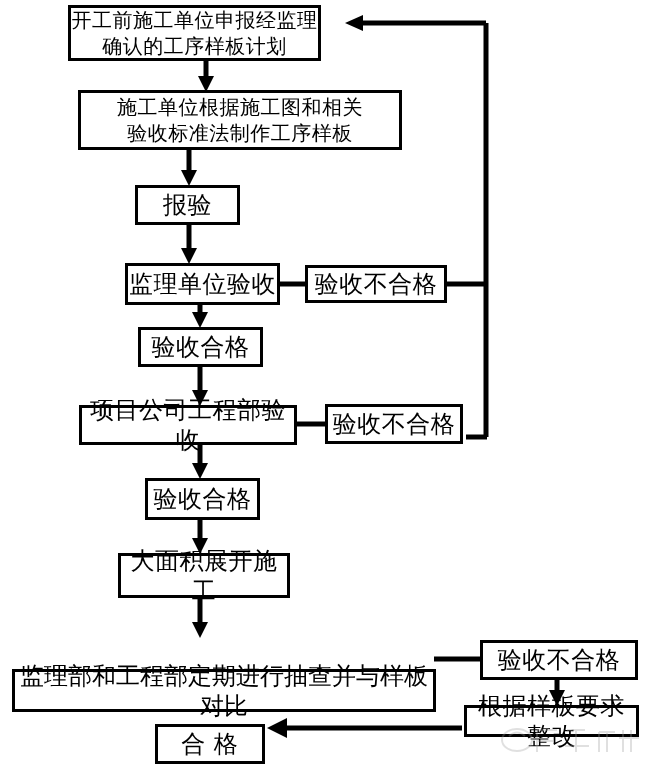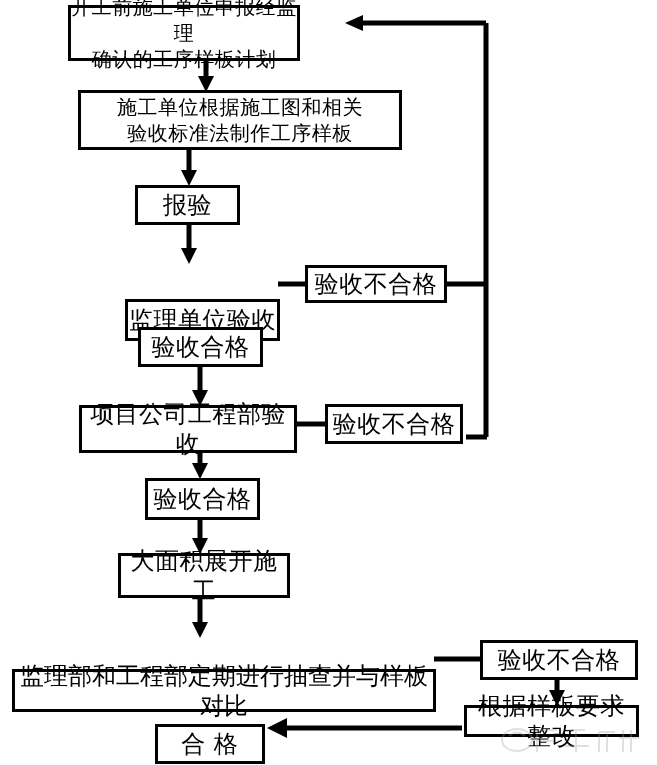--- a/index.html
+++ b/index.html
@@ -148,35 +148,35 @@
       </g>
 
       <g>
         <line x1="462" y1="728" x2="285" y2="728"></line>
         <polygon points="267,728 287,718 287,738" fill="#000" stroke="none"></polygon>
       </g>
 
     </g>
   </svg>
 
-  <div class="node two-line" style="left:68px;  top:5px;   width:232px; height:56px;">开工前施工单位申报经监理
+  <div class="node two-line" style="left:68px;  top:5px;   width:253px; height:56px;">开工前施工单位申报经监理
 确认的工序样板计划</div>
 
   <div class="node two-line" style="left:78px;  top:90px;  width:324px; height:60px;">施工单位根据施工图和相关
 验收标准法制作工序样板</div>
 
   <div class="node" style="left:135px; top:185px; width:105px; height:40px;">报验</div>
 
-  <div class="node" style="left:125px; top:263px; width:155px; height:42px;margin-top:36px;">监理单位验收</div>
+  <div class="node" style="left:125px; top:263px; width:155px; height:42px;">监理单位验收</div>
 
   <div class="node" style="left:305px; top:265px; width:142px; height:38px;">验收不合格</div>
 
   <div class="node" style="left:138px; top:327px; width:125px; height:40px;">验收合格</div>
 
-  <div class="node" style="left:79px;  top:405px; width:218px; height:48px;">项目公司工程部验收</div>
+  <div class="node" style="left:79px;  top:405px; width:218px; height:40px;">项目公司工程部验收</div>
 
   <div class="node" style="left:325px; top:404px; width:138px; height:40px;">验收不合格</div>
 
   <div class="node" style="left:145px; top:478px; width:115px; height:42px;">验收合格</div>
 
   <div class="node" style="left:118px; top:553px; width:172px; height:45px;">大面积展开施工</div>
 
   <div class="node wide-label" style="left:12px; top:637px; width:424px; height:43px;margin-top:32px;">监理部和工程部定期进行抽查并与样板对比</div>
 
   <div class="node" style="left:480px; top:640px; width:158px; height:40px;">验收不合格</div>

